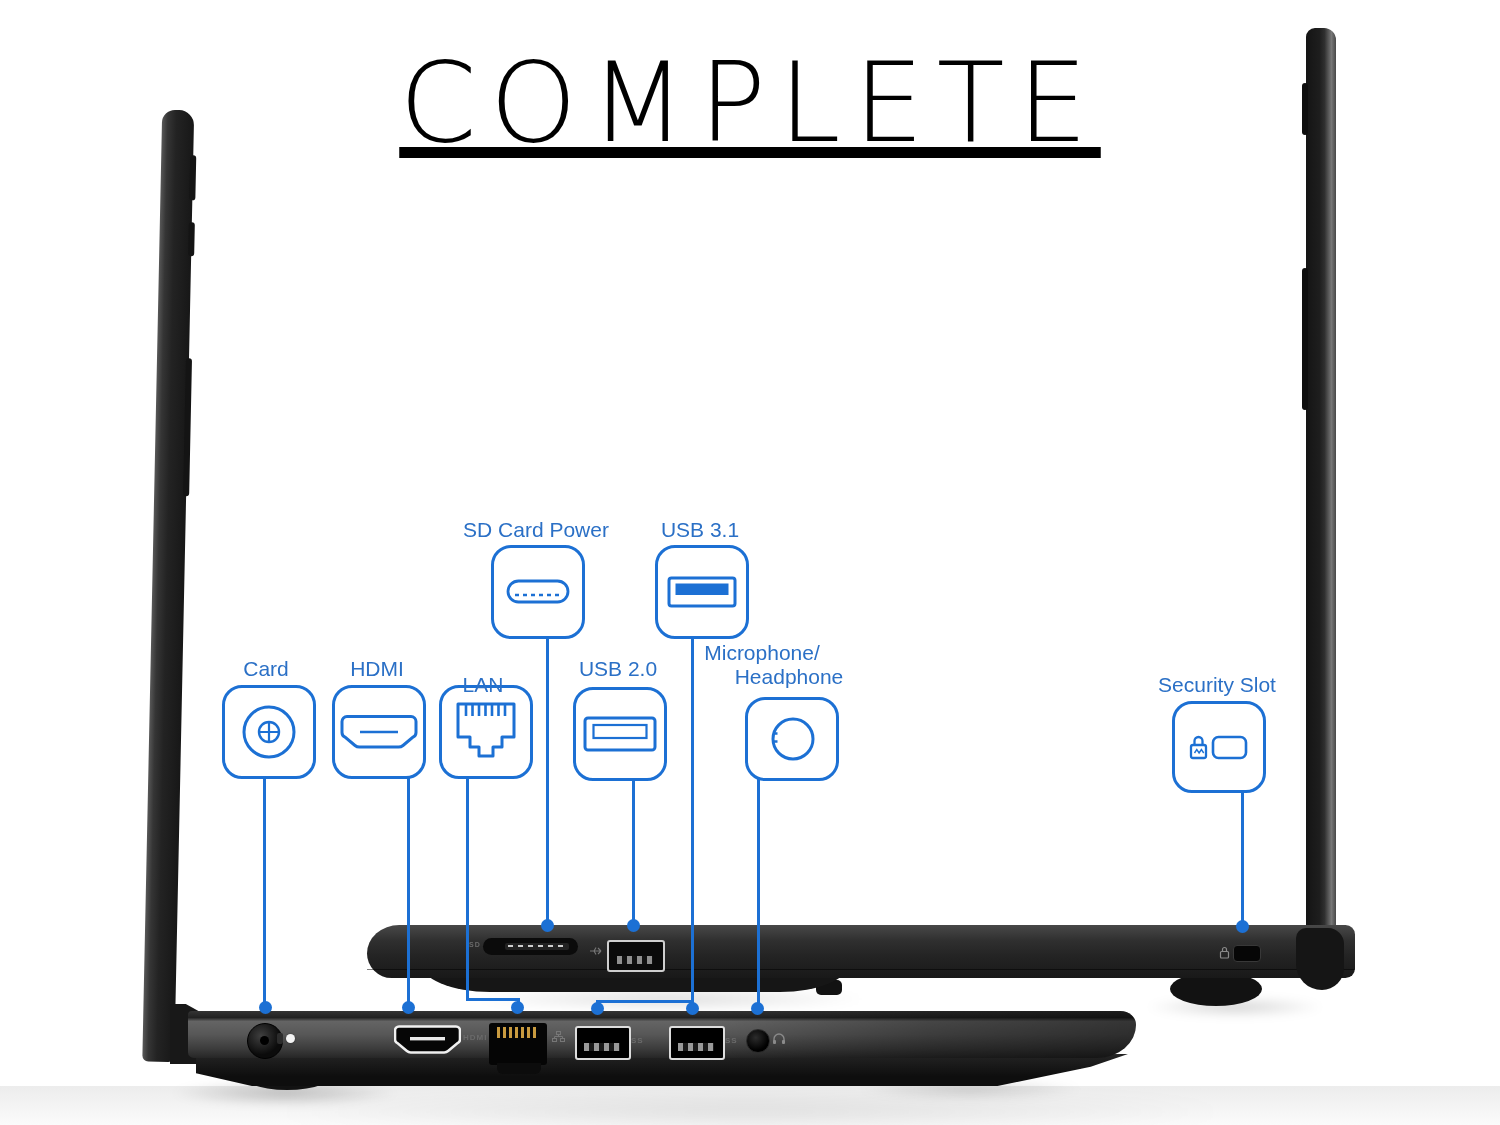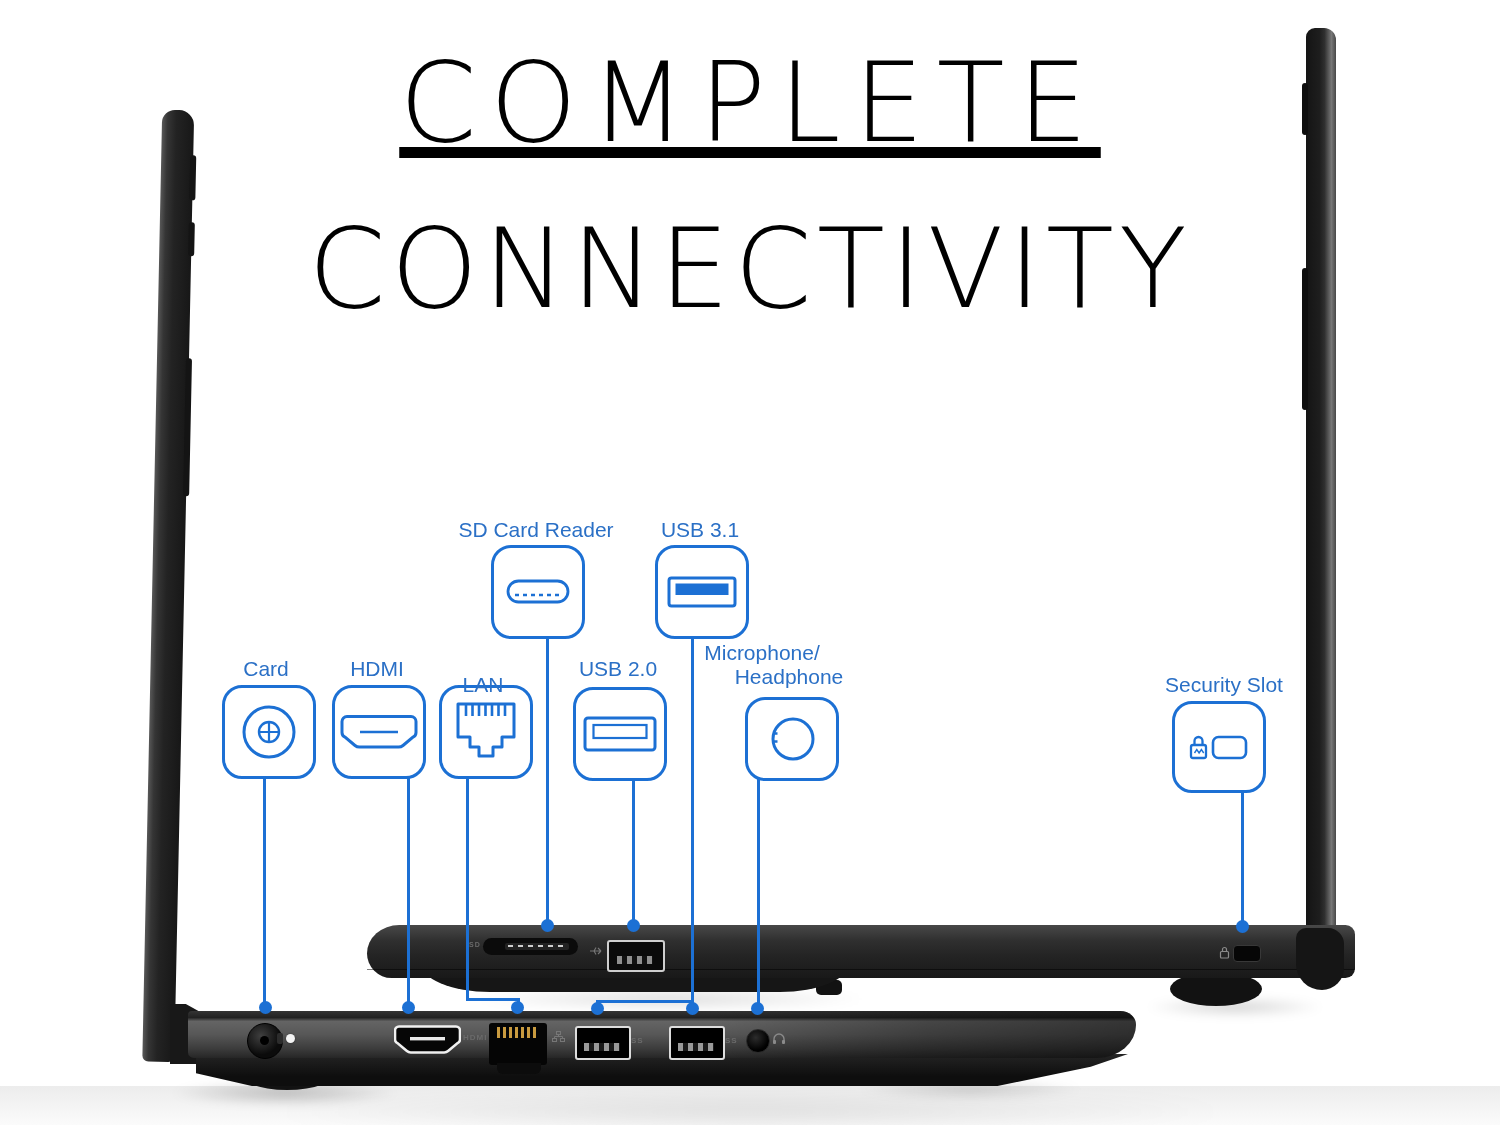--- a/index.html
+++ b/index.html
@@ -247,26 +247,25 @@
   </div>
   <div class="pbox" style="left:1172px;top:701px;height:86px;">
     <svg width="60" height="30" viewBox="0 0 60 30">
       <rect x="2" y="13" width="15" height="13" rx="2" fill="none" stroke="#1C70D4" stroke-width="2.3"></rect>
       <path d="M5.5,13 v-4 a4,4 0 0 1 8,0 v4" fill="none" stroke="#1C70D4" stroke-width="2.3"></path>
       <path d="M5.5,21 l2.3,-3.5 2.3,3.5 2.3,-3.5 2.3,3.5" fill="none" stroke="#1C70D4" stroke-width="1.4"></path>
       <rect x="24" y="5" width="33" height="21" rx="5.5" fill="none" stroke="#1C70D4" stroke-width="2.6"></rect>
     </svg>
   </div>
 
-  <div class="plabel" style="left:536px;top:518px;">SD Card Reader</div>
+  <div class="plabel" style="left:536px;top:518px;">SD Card Power</div>
   <div class="plabel" style="left:700px;top:518px;">USB 3.1</div>
   <div class="plabel" style="left:266px;top:657px;">Card</div>
   <div class="plabel" style="left:377px;top:657px;">HDMI</div>
   <div class="plabel" style="left:483px;top:657px;margin-top:16px;">LAN</div>
   <div class="plabel" style="left:618px;top:657px;text-align:right;">USB 2.0</div>
   <div class="plabel" style="left:762px;top:641px;">Microphone/</div>
   <div class="plabel" style="left:789px;top:665px;">Headphone</div>
-  <div class="plabel" style="left:1217px;top:673px;margin-left:7px;">Security Slot</div>
+  <div class="plabel" style="left:1217px;top:673px;">Security Slot</div>
 
   <div class="title-line t1">COMPLETE</div>
-  <div class="title-line t2">CONNECTIVITY</div>
 
 </div>
 
 </body></html>

